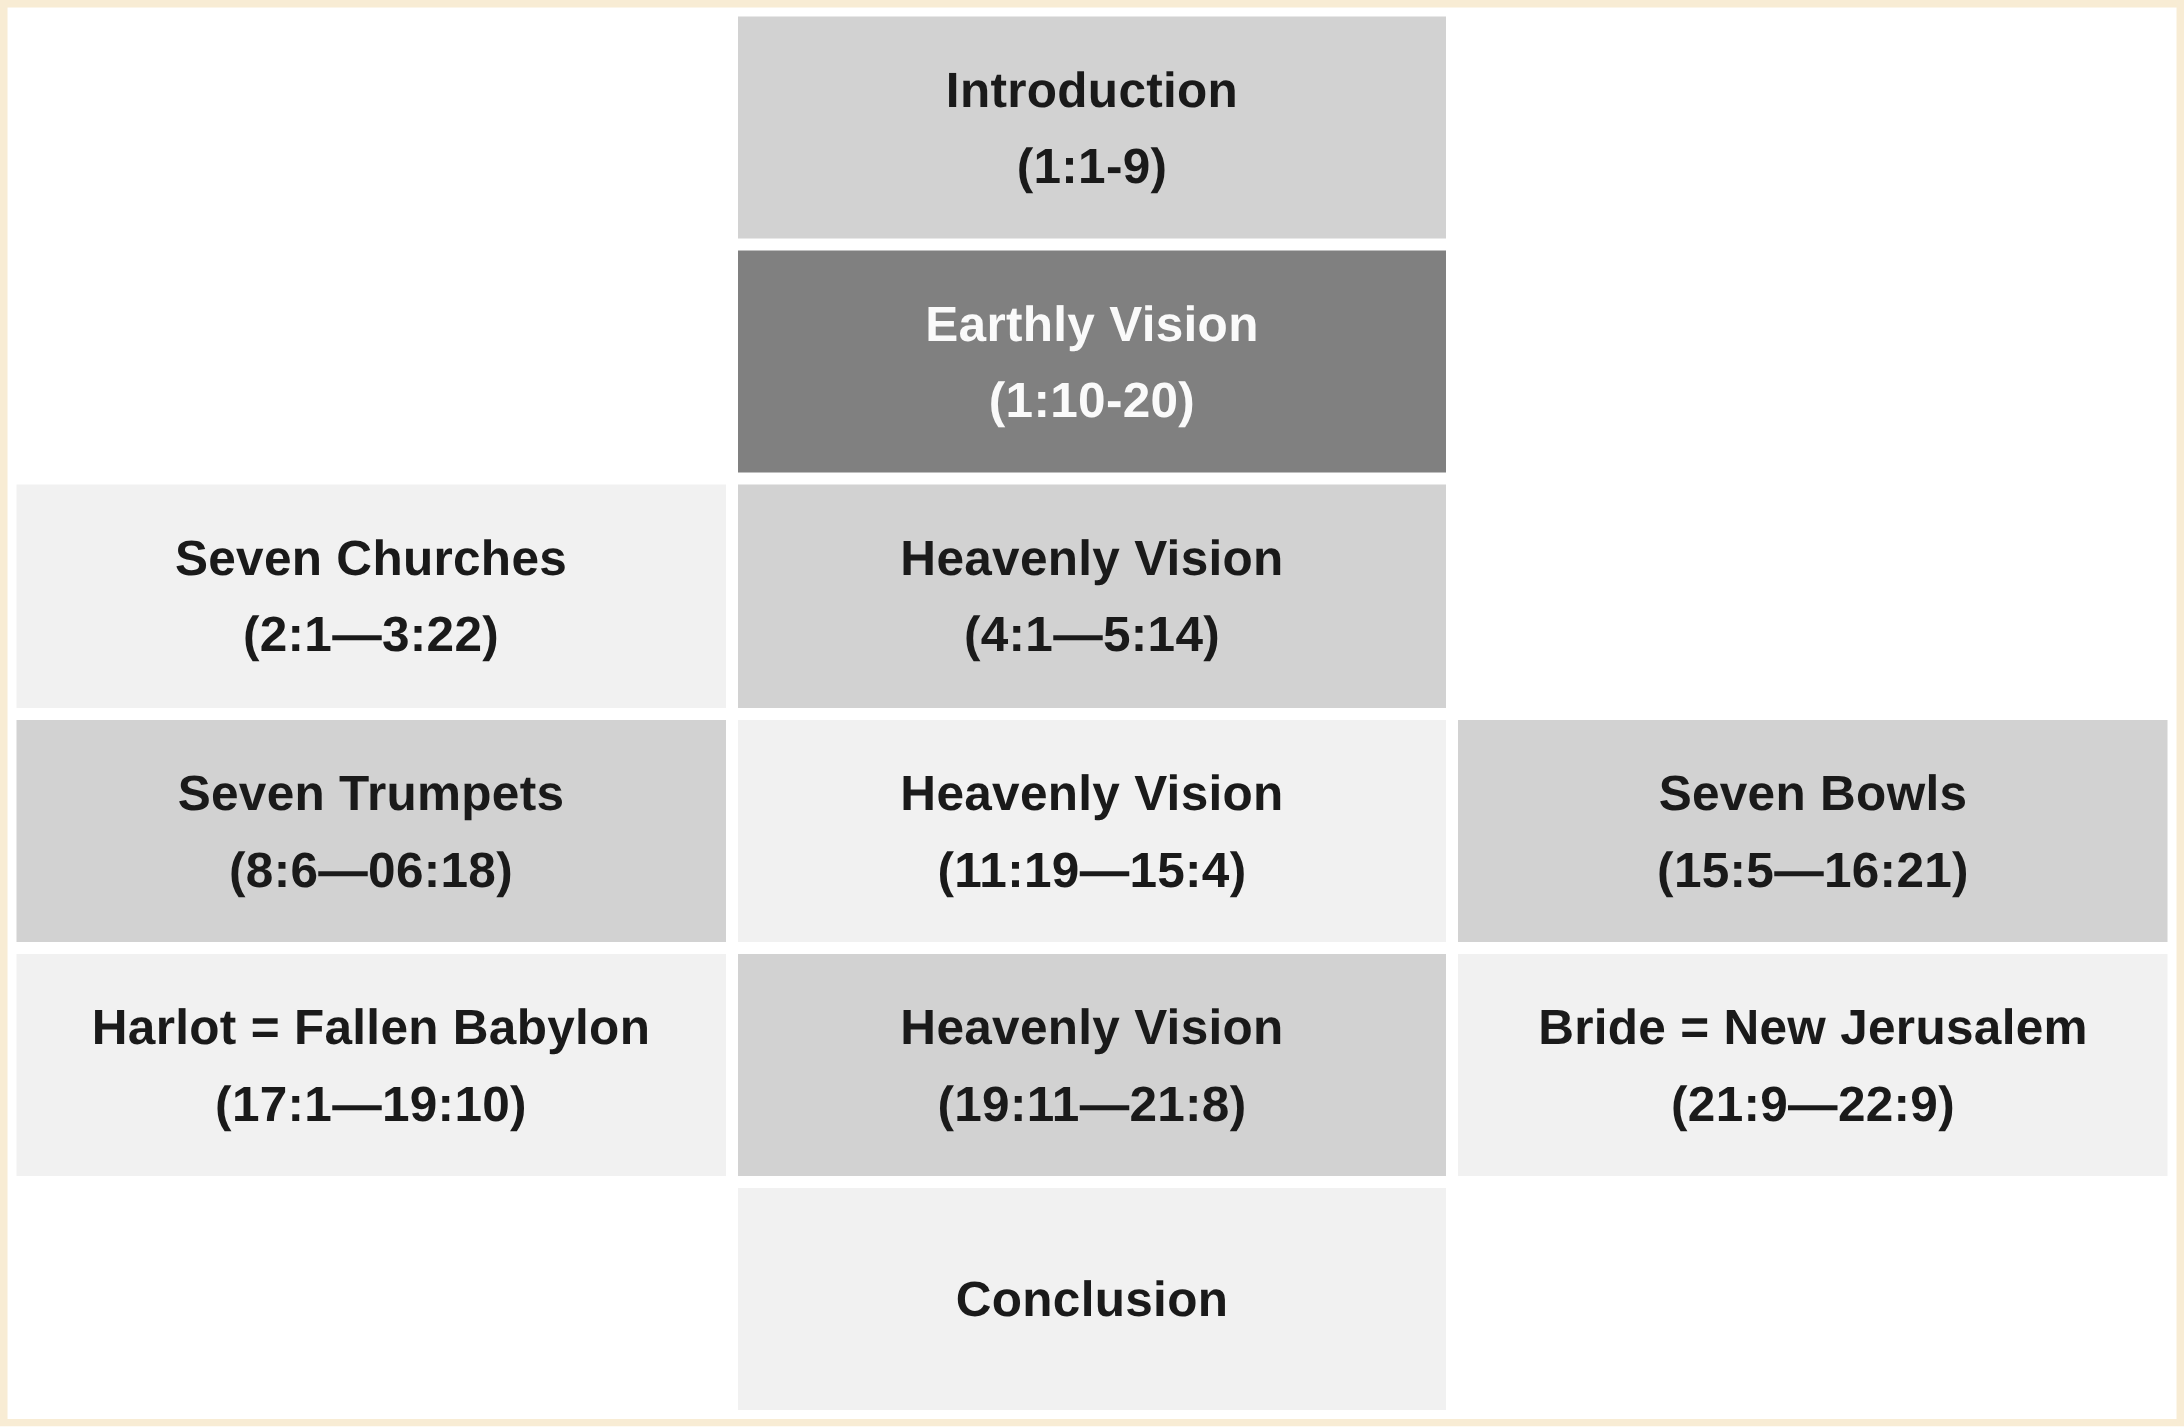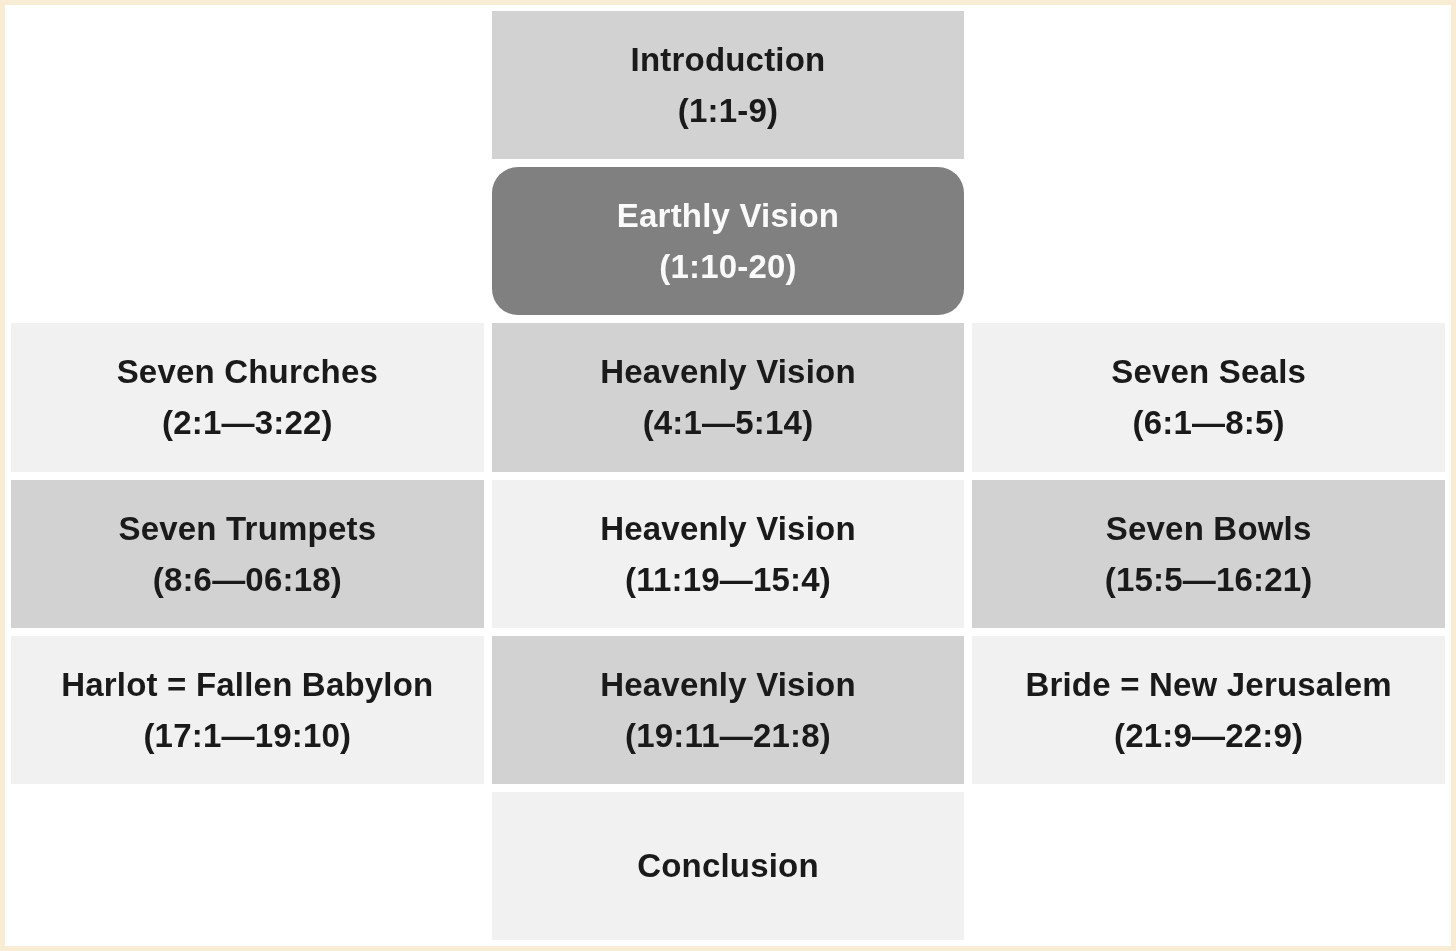--- a/index.html
+++ b/index.html
@@ -29,21 +29,21 @@
     color: var(--text-dark, #1a1a1a);
     font-weight: 700;
     font-size: 33px;
     line-height: 51px;
     letter-spacing: 0.2px;
   }
   .box.light  { background: var(--box-light,  #f1f1f1); }
   .box.medium { background: var(--box-medium, #d2d2d2); }
   .box.dark   { background: var(--box-dark,  #808080); color: var(--text-light, #fafafa); }
   .c1 { grid-column: 1; } .c2 { grid-column: 2; } .c3 { grid-column: 3; }
-  .r1 { grid-row: 1; } .r2 { grid-row: 2; border-radius: 26px; } .r3 { grid-row: 3; text-align: right; }
+  .r1 { grid-row: 1; } .r2 { grid-row: 2; } .r3 { grid-row: 3; text-align: right; }
   .r4 { grid-row: 4; align-items: center; } .r5 { grid-row: 5; } .r6 { grid-row: 6; }
 </style>
 </head>
 <body>
 
 <div class="frame">
 
   <div class="box medium r1 c2">
     <div>Introduction</div>
     <div>(1:1-9)</div>
@@ -57,24 +57,20 @@
   <div class="box light r3 c1">
     <div>Seven Churches</div>
     <div>(2:1—3:22)</div>
   </div>
 
   <div class="box medium r3 c2">
     <div>Heavenly Vision</div>
     <div>(4:1—5:14)</div>
   </div>
 
-  <div class="box light r3 c3">
-    <div>Seven Seals</div>
-    <div>(6:1—8:5)</div>
-  </div>
 
   <div class="box medium r4 c1">
     <div>Seven Trumpets</div>
     <div>(8:6—06:18)</div>
   </div>
 
   <div class="box light r4 c2">
     <div>Heavenly Vision</div>
     <div>(11:19—15:4)</div>
   </div>

